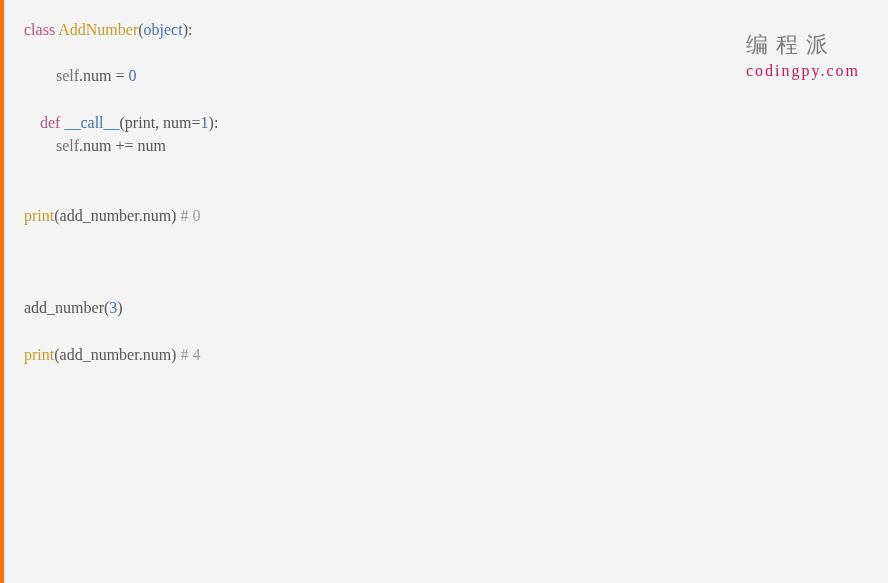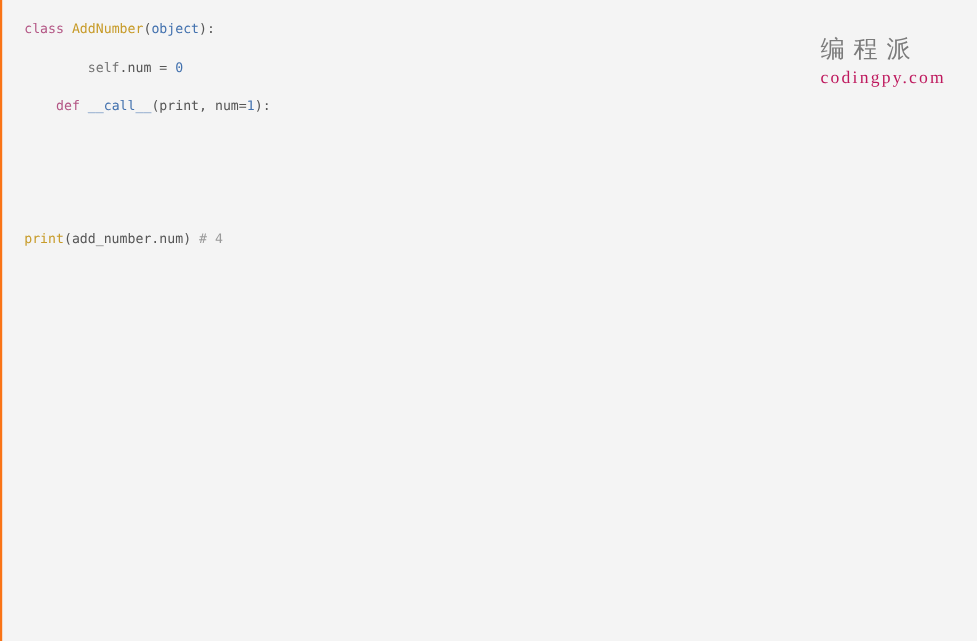--- a/index.html
+++ b/index.html
@@ -7,27 +7,28 @@
     padding: 0;
     background: #f4f4f4;
     font-family: "Menlo", "Monaco", "Consolas", monospace;
     width: 888px;
     height: 583px;
     overflow: hidden;
     position: relative;
   }
   .code-block {
     padding: 18px 20px;
-    font-size: 12px;
+    font-size: 16px;
     line-height: 1.45;
-    border-left: 2px solid #f97316;
+    border-left: 4px solid #f97316;
     color: #555;
     box-sizing: border-box;
     width: 100%;
     height: 100%;
+    font-family: Liberation Serif, serif;
   }
   .code-line {
     white-space: pre;
     margin: 0;
   }
   .kw { color: #b35584; } 
   .builtin-type { color: #4271ae; } 
   .name-class { color: #c79b29; } 
   .dunder { color: #4271ae; } 
   .self { color: #737373; }
@@ -66,20 +67,23 @@
   <div class="cn">编程派</div>
   <div class="en">codingpy.com</div>
 </div>
 
 <div class="code-block">
 <div class="code-line"><span class="kw">class</span><span class="plain"> </span><span class="name-class">AddNumber</span><span class="plain">(</span><span class="builtin-type">object</span><span class="plain">):</span></div>
 <div class="code-line"> </div>
 <div class="code-line"><span class="plain">        </span><span class="self">self</span><span class="plain">.num </span><span class="op">= </span><span class="num">0</span></div>
 <div class="code-line"> </div>
 <div class="code-line"><span class="plain">    </span><span class="kw">def</span><span class="plain"> </span><span class="dunder">__call__</span><span class="plain">(print, num=</span><span class="num">1</span><span class="plain">):</span></div>
+<div class="code-line"><span class="plain">        </span><span class="self">self</span><span class="plain">.num </span><span class="op">+= </span><span class="plain">num</span></div>
+<div class="code-line"> </div>
+<div class="code-line"> </div>
+<div class="code-line"><span class="builtin-fn">print</span><span class="plain">(add_number.num) </span><span class="comment"># 0</span></div>
 <div class="code-line"> </div>
 <div class="code-line"> </div>
 <div class="code-line"> </div>
-<div class="code-line"> </div>
-<div class="code-line"> </div>
+<div class="code-line"><span class="plain">add_number(</span><span class="num">3</span><span class="plain">)</span></div>
 <div class="code-line"> </div>
 <div class="code-line"><span class="builtin-fn">print</span><span class="plain">(add_number.num) </span><span class="comment"># 4</span></div>
 </div>
 
 </body></html>

